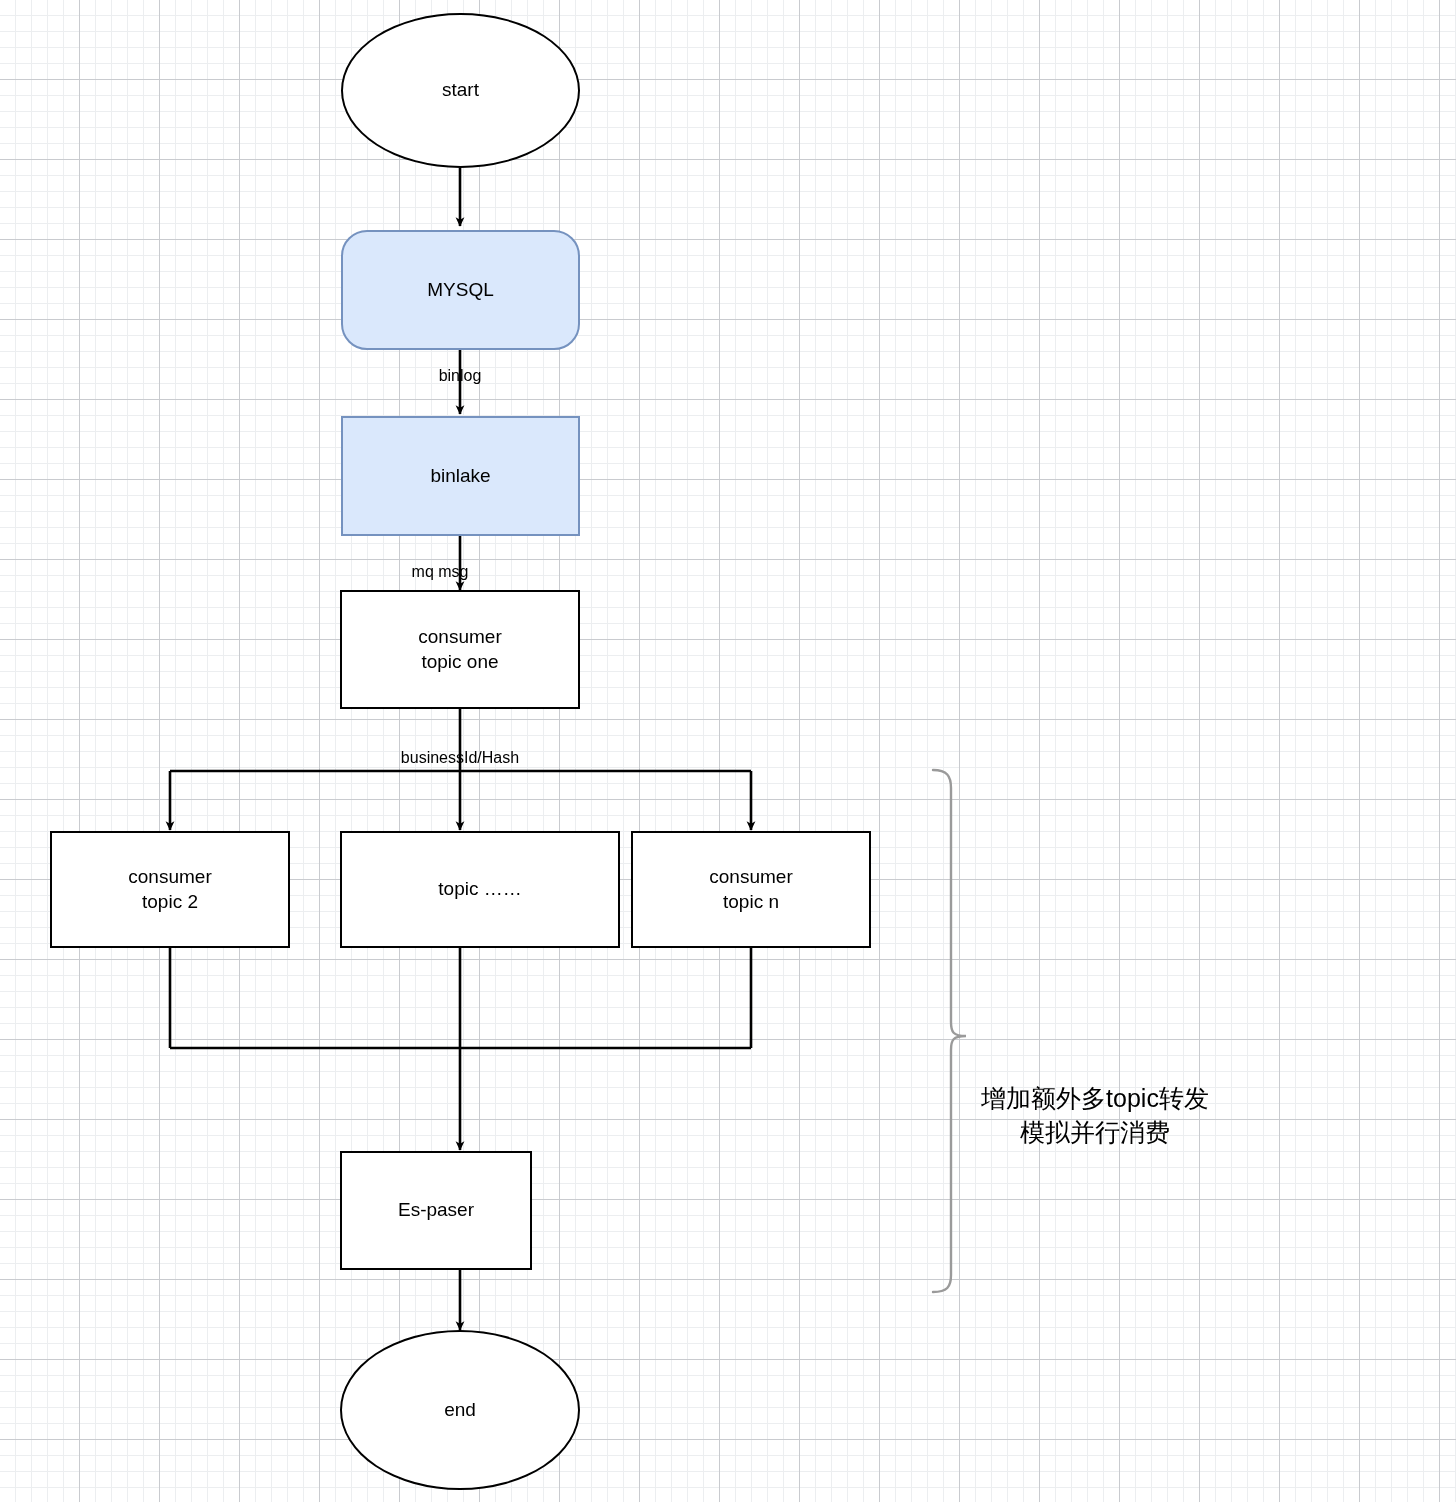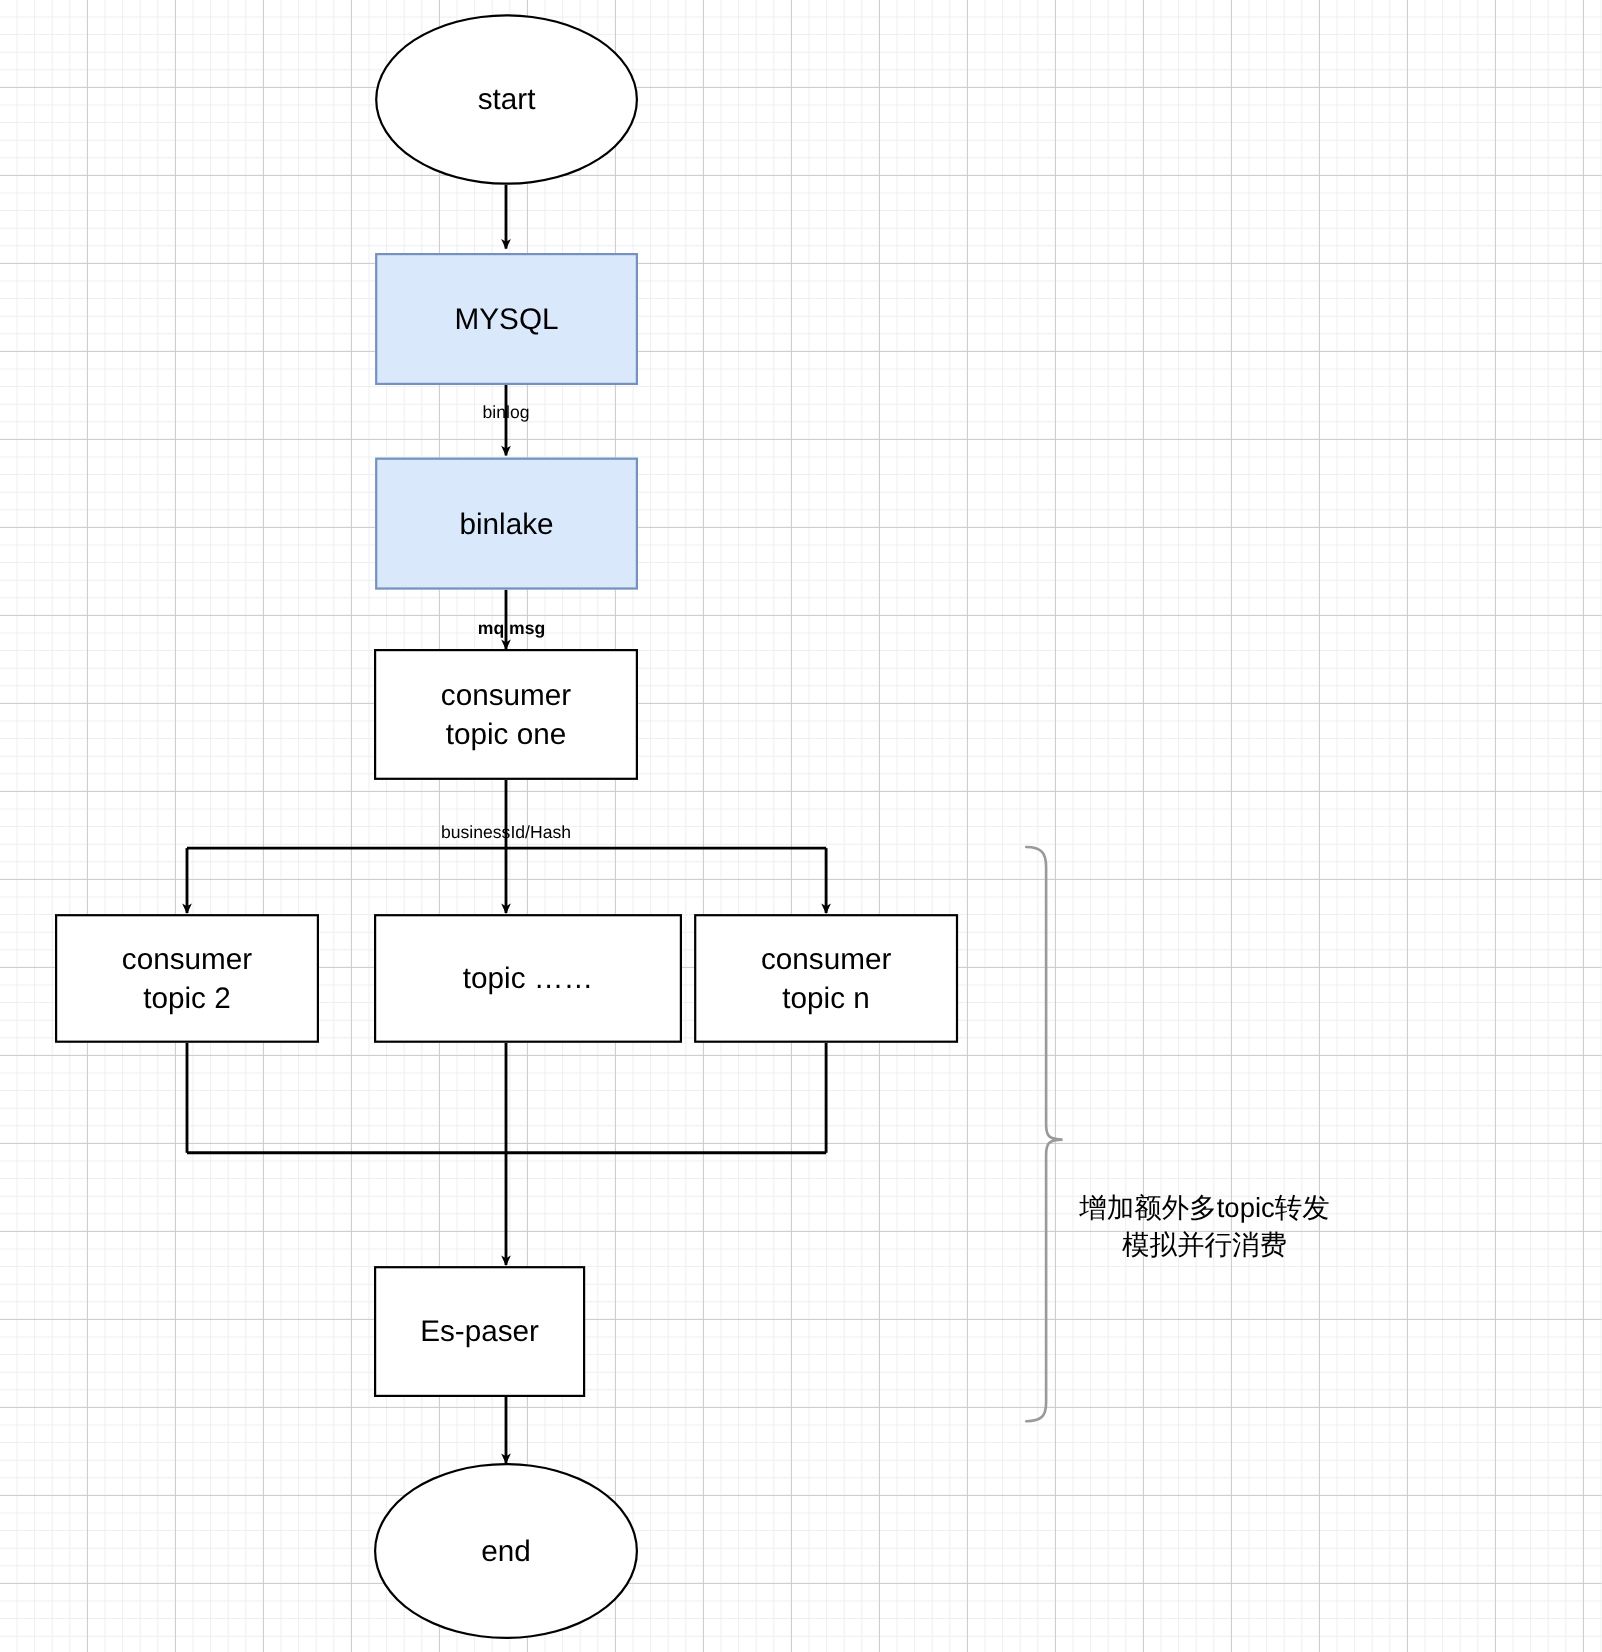--- a/index.html
+++ b/index.html
@@ -40,21 +40,21 @@
     pointer-events: none;
   }
   .node {
     position: absolute;
     box-sizing: border-box;
     display: flex;
     align-items: center;
     justify-content: center;
     text-align: center;
     color: #000000;
-    font-size: 27px;
+    font-size: 19px;
     line-height: 1.28;
     white-space: pre-line;
   }
   .node-rect {
     background: #ffffff;
     border: 2.5px solid #000000;
   }
   .node-rect-blue {
     background: #dae8fc;
     border: 2px solid #7592bf;
@@ -132,21 +132,21 @@
                L951,1022 C951,1032 953,1036 966,1036
                C953,1036 951,1040 951,1050
                L951,1275 C951,1287 947,1292 933,1292" fill="none" stroke="#9a9a9a" stroke-width="2.4" stroke-linecap="round"></path>
     </g>
   </svg>
 
   <div class="node node-ellipse" style="left:341px; top:13px; width:239px; height:155px;">
     <span>start</span>
   </div>
 
-  <div class="node node-rect-blue" style="left:341px; top:230px; width:239px; height:120px;">
+  <div class="node node-rect-blue" style="left:341px; top:230px; width:239px; height:120px;border-radius:26px;">
     <span>MYSQL</span>
   </div>
 
   <div class="node node-rect-blue" style="left:341px; top:416px; width:239px; height:120px;">
     <span>binlake</span>
   </div>
 
   <div class="node node-rect" style="left:340px; top:590px; width:240px; height:119px;">
     <span>consumer
 topic one</span>
@@ -169,20 +169,20 @@
   <div class="node node-rect" style="left:340px; top:1151px; width:192px; height:119px;">
     <span>Es-paser</span>
   </div>
 
   <div class="node node-ellipse" style="left:340px; top:1330px; width:240px; height:160px;">
     <span>end</span>
   </div>
 
   <div class="edge-label" style="left:360px; top:366px; width:200px;">binlog</div>
 
-  <div class="edge-label" style="left:365px; top:562px; width:200px;font-weight:bold;">mq msg</div>
+  <div class="edge-label" style="left:340px; top:562px; width:200px;">mq msg</div>
 
   <div class="edge-label" style="left:330px; top:748px; width:260px;">businessId/Hash</div>
 
   <div class="note" style="left:965px; top:1082px; width:260px;">增加额外多topic转发
 模拟并行消费</div>
 
 </div>
 
 </body></html>

